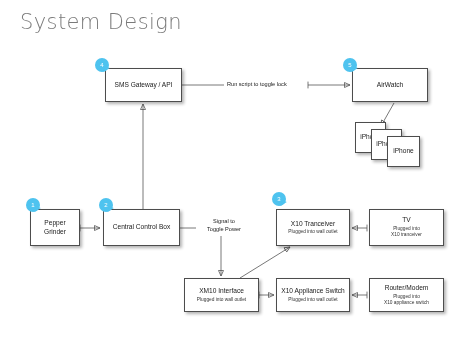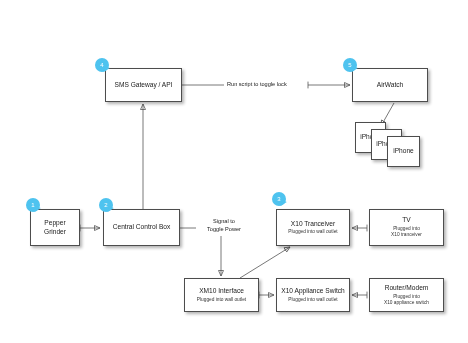--- a/index.html
+++ b/index.html
@@ -99,20 +99,21 @@
     z-index: 1;
     pointer-events: none;
   }
   svg#wires line, svg#wires path { stroke: #565656; stroke-width: 0.8; fill: none; }
 </style>
 </head>
 <body>
 
 <div id="canvas">
 
+  <div id="title">System Design</div>
 
   <svg id="wires" viewBox="0 0 468 343">
     <defs>
       <marker id="ohead" markerWidth="7" markerHeight="7" refX="6" refY="3.5" orient="auto" markerUnits="userSpaceOnUse">
         <path d="M0.5,1 L6,3.5 L0.5,6 Z" fill="#ffffff" stroke="#565656" stroke-width="0.7"></path>
       </marker>
       <marker id="obar" markerWidth="4" markerHeight="8" refX="2" refY="4" orient="auto" markerUnits="userSpaceOnUse">
         <path d="M2,0.6 L2,7.4" stroke="#565656" stroke-width="0.8"></path>
       </marker>
     </defs>

